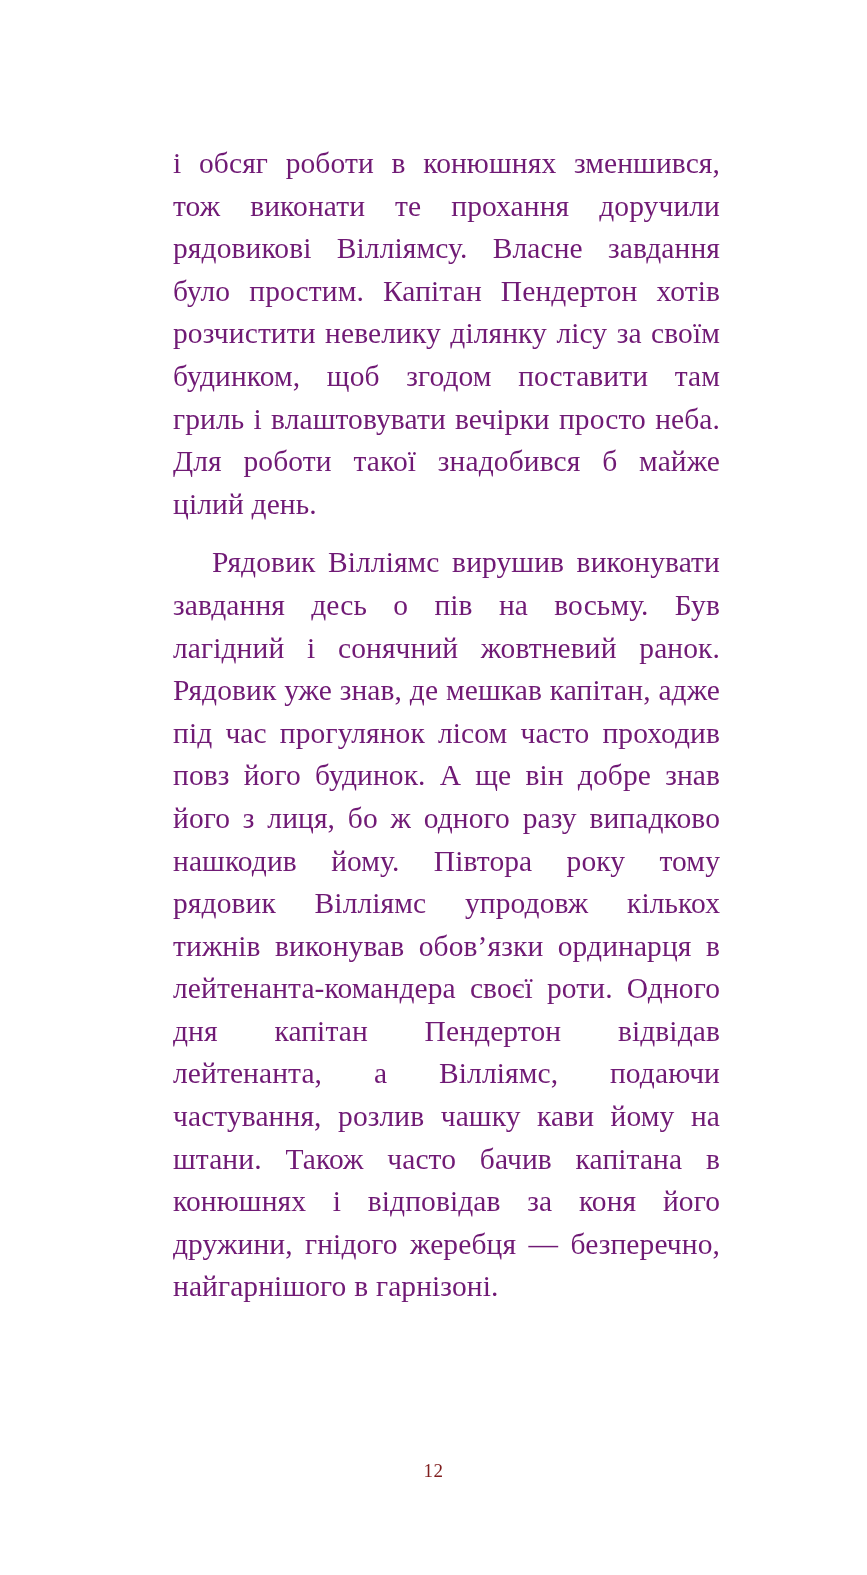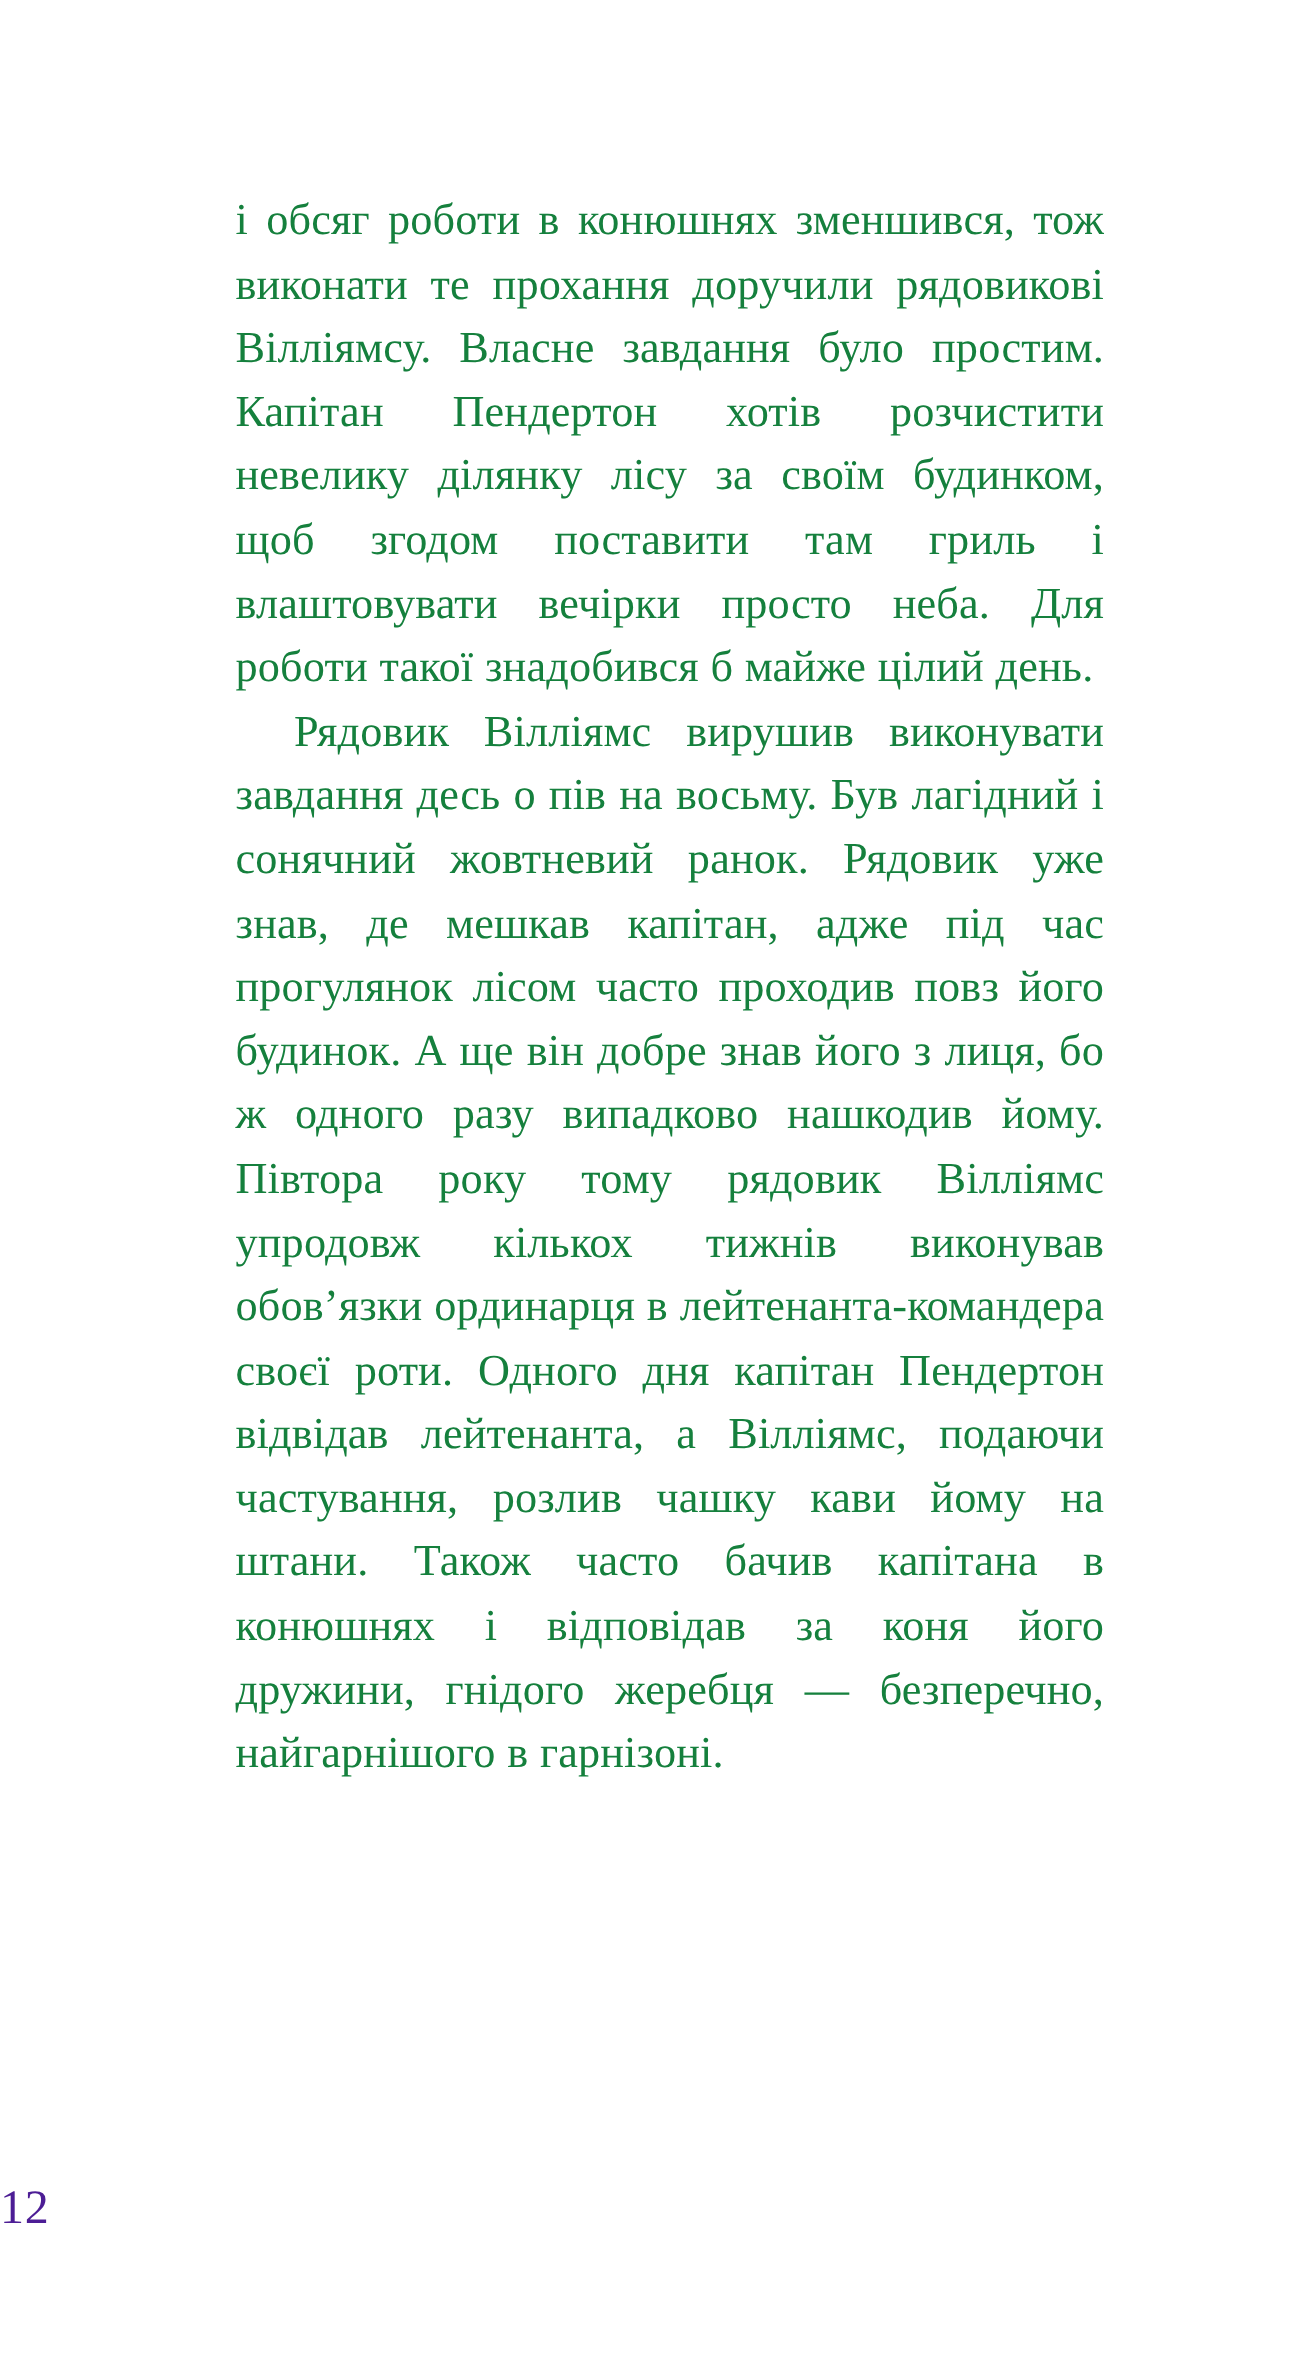--- a/index.html
+++ b/index.html
@@ -17,25 +17,25 @@
     overflow: hidden;
     box-sizing: border-box;
   }
   .text-block {
     position: absolute;
     left: 157px;
     top: 126px;
     width: 579px;
   }
   .para {
-    margin: 0;
+    margin: 16px;
     font-family: "Liberation Serif", "DejaVu Serif", serif;
     font-size: 29.5px;
     line-height: 42.6px;
-    color: #15803d;
+    color: #701a75;
     text-align: justify;
     text-justify: inter-word;
     -webkit-hyphens: none;
     hyphens: none;
     word-spacing: 0.01em;
     letter-spacing: 0.1px;
   }
   .para.cont {
     text-indent: 0;
   }
@@ -44,24 +44,25 @@
   }
   
   .para.last-justified {
     text-align-last: justify;
   }
   .page-number {
     position: absolute;
     top: 1455px;
     left: 0;
     width: 867px;
+    text-align: center;
     font-family: "Liberation Serif", "DejaVu Serif", serif;
-    font-size: 32px;
+    font-size: 19px;
     line-height: 32px;
-    color: #4c1d95;
+    color: #7f1d1d;
     letter-spacing: 0.5px;
   }
 </style>
 </head>
 <body>
 
 <div class="page">
 
   <div class="text-block">
 

